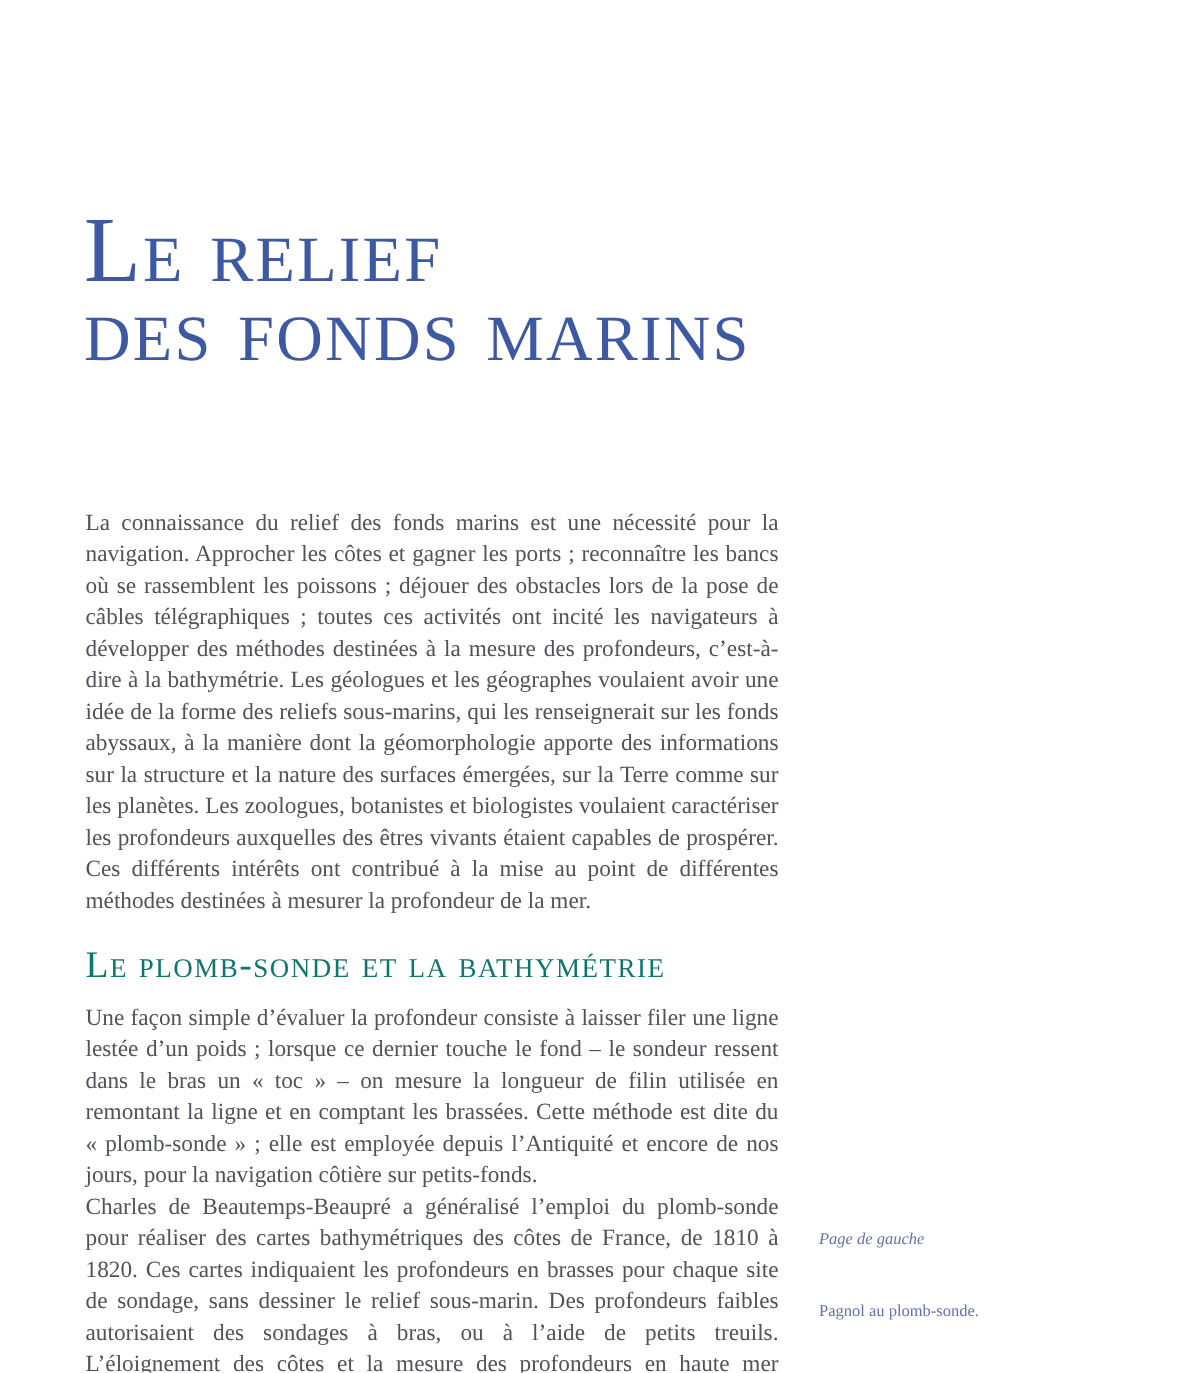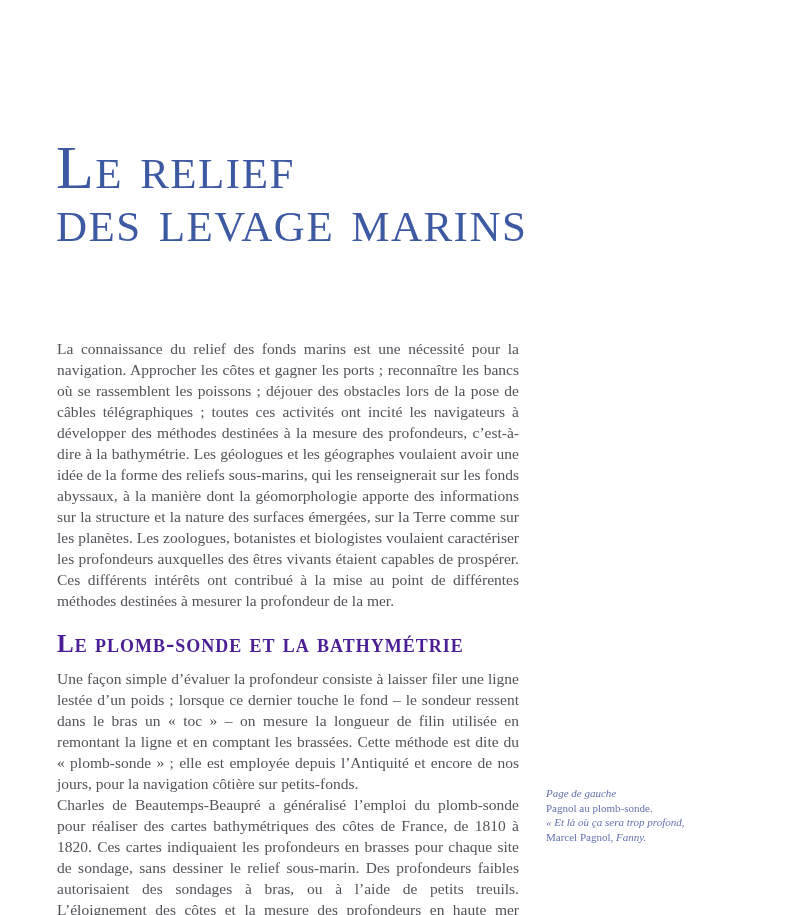--- a/index.html
+++ b/index.html
@@ -42,48 +42,48 @@
     color: #515359;
     font-size: 15.5px;
     line-height: 21px;
   }
   .para {
     margin: 0;
     text-align: justify;
   }
   .subheading {
     margin: 20px 0 11px 0;
-    font-weight: 700;
-    color: #4c1d95;
+    font-weight: 400;
+    color: #0f766e;
     font-variant: small-caps;
     font-size: 25px;
     line-height: 26px;
     letter-spacing: 1px;
   }
   
   .margin-note {
     position: absolute;
     left: 546px;
     top: 786px;
     width: 210px;
     color: #6471af;
     font-size: 11px;
     line-height: 14.5px;
   }
-  .note-line { display: block; }
+  .note-line { display: block; margin-top: 33px; }
   .note-line .it { font-style: italic; }
 </style>
 </head>
 <body>
 
 <div class="page">
 
   <h1 class="title">
     <span class="title-line">Le relief</span>
-    <span class="title-line">des levage marins</span>
+    <span class="title-line">des fonds marins</span>
   </h1>
 
   <div class="body-col">
     <p class="para">La connaissance du relief des fonds marins est une nécessité pour la navigation. Approcher les côtes et gagner les ports&nbsp;; reconnaître les bancs où se rassemblent les poissons&nbsp;; déjouer des obstacles lors de la pose de câbles télégraphiques&nbsp;; toutes ces activités ont incité les navigateurs à développer des méthodes destinées à la mesure des profondeurs, c’est-à-dire à la bathymétrie. Les géologues et les géographes voulaient avoir une idée de la forme des reliefs sous-marins, qui les renseignerait sur les fonds abyssaux, à la manière dont la géomorphologie apporte des informations sur la structure et la nature des surfaces émergées, sur la Terre comme sur les planètes. Les zoologues, botanistes et biologistes voulaient caractériser les profondeurs auxquelles des êtres vivants étaient capables de prospérer. Ces différents intérêts ont contribué à la mise au point de différentes méthodes destinées à mesurer la profondeur de la mer.</p>
 
     <h2 class="subheading">Le plomb-sonde et la bathymétrie</h2>
 
     <p class="para">Une façon simple d’évaluer la profondeur consiste à laisser filer une ligne lestée d’un poids&nbsp;; lorsque ce dernier touche le fond – le sondeur ressent dans le bras un «&nbsp;toc&nbsp;» – on mesure la longueur de filin utilisée en remontant la ligne et en comptant les brassées. Cette méthode est dite du «&nbsp;plomb-sonde&nbsp;»&nbsp;; elle est employée depuis l’Antiquité et encore de nos jours, pour la navigation côtière sur petits-fonds.</p>
 
     <p class="para">Charles de Beautemps-Beaupré a généralisé l’emploi du plomb-sonde pour réaliser des cartes bathymétriques des côtes de France, de 1810 à 1820. Ces cartes indiquaient les profondeurs en brasses pour chaque site de sondage, sans dessiner le relief sous-marin. Des profondeurs faibles autorisaient des sondages à bras, ou à l’aide de petits treuils. L’éloignement des côtes et la mesure des profondeurs en haute mer exigeaient des moyens de levage plus puissants pour ramener</p>

